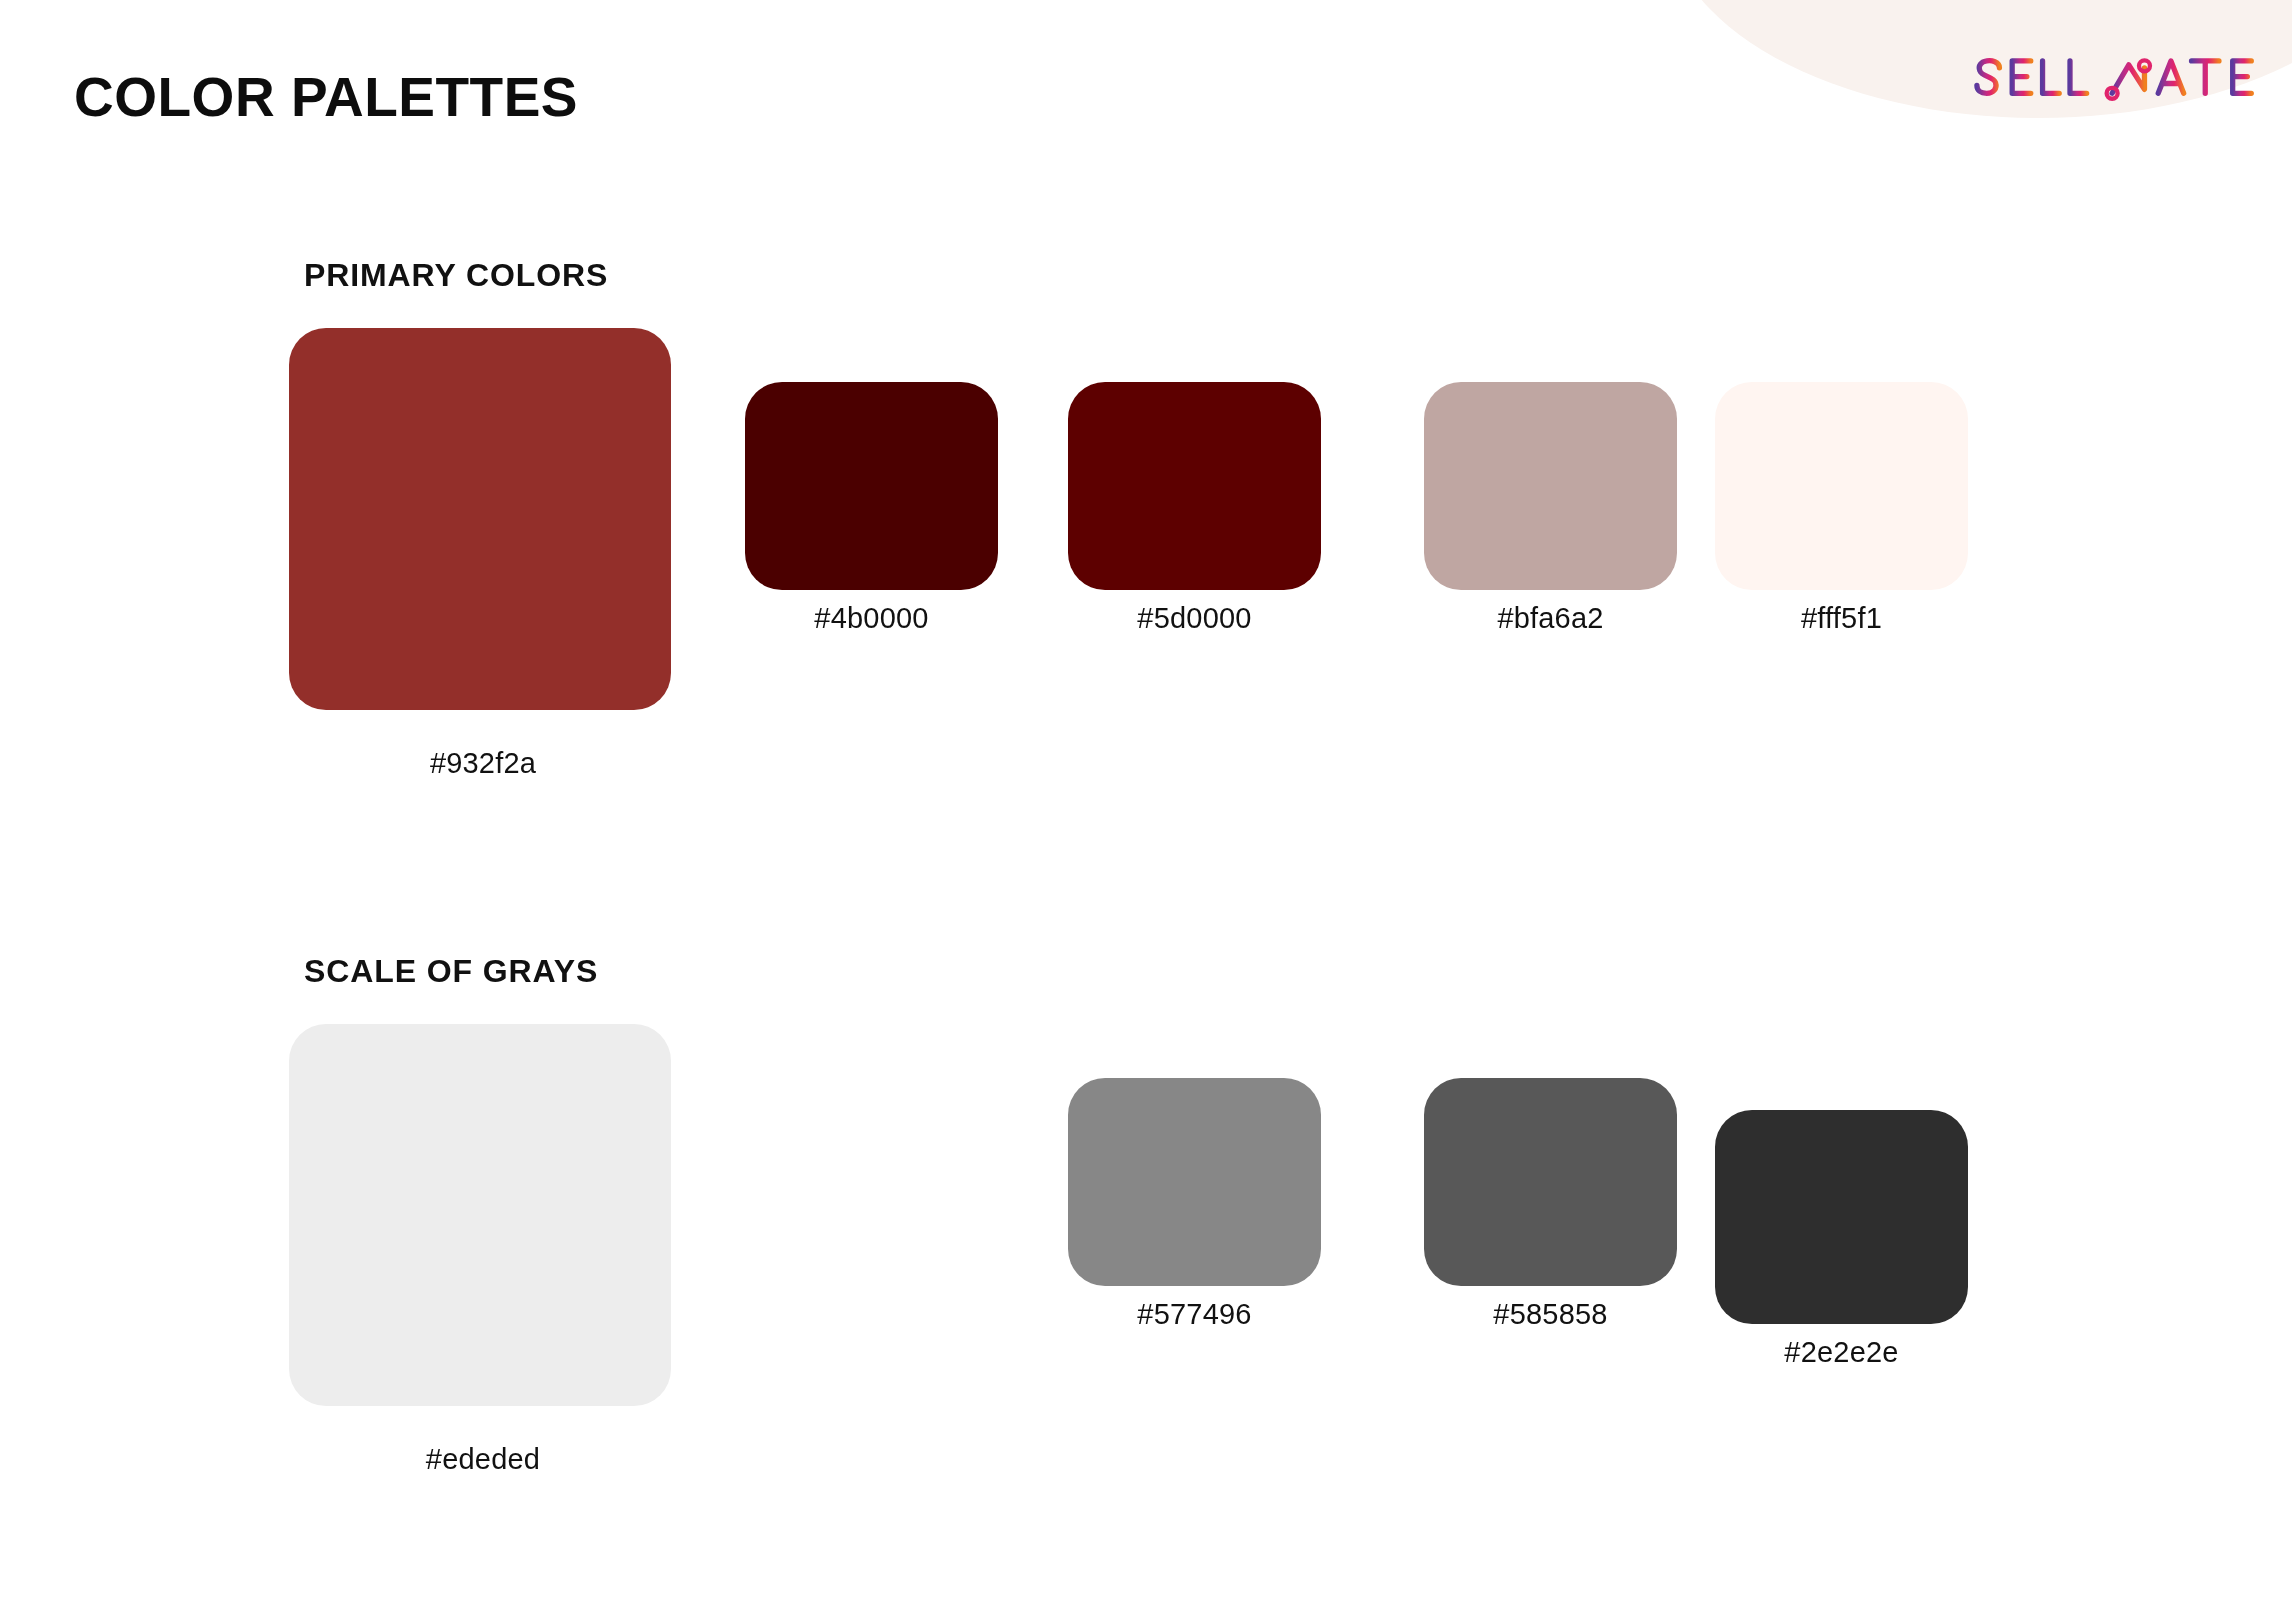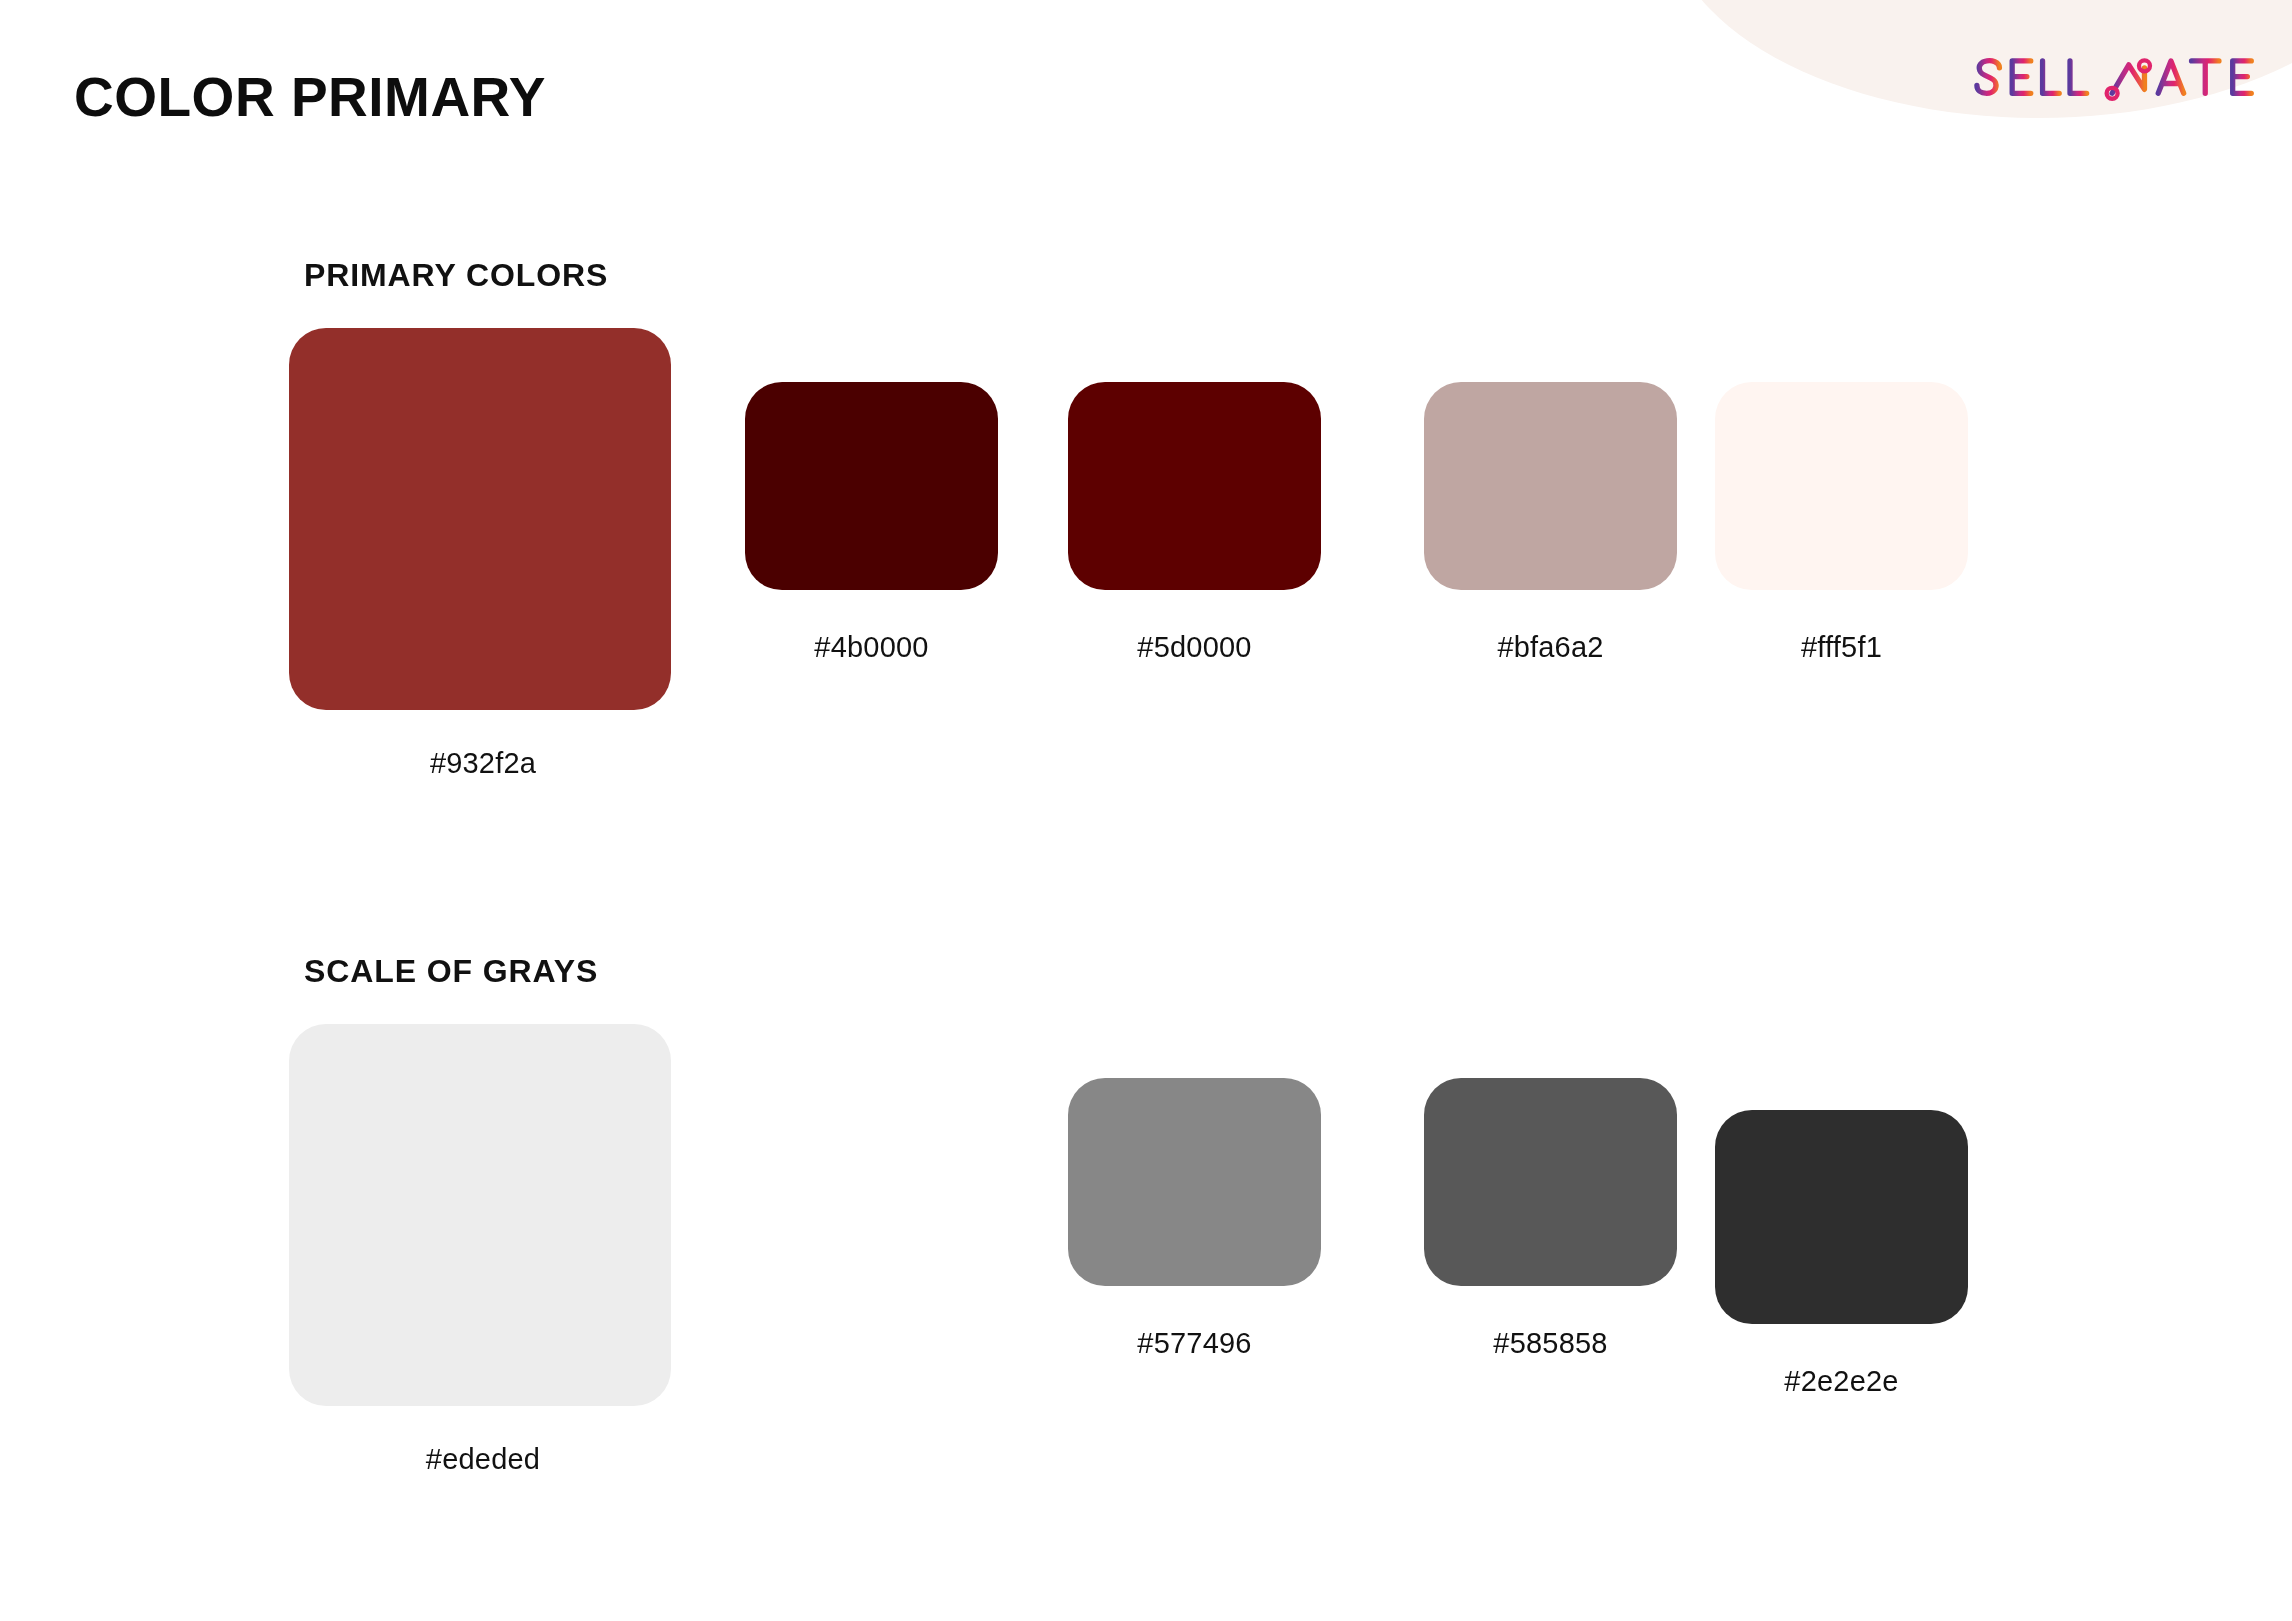--- a/index.html
+++ b/index.html
@@ -102,37 +102,37 @@
   }
 
   
   .swatch-item.is-hero { left: 289px; top: 71px; width: 388px; }
   .swatch-item.is-hero .swatch-chip { width: 382px; height: 382px; }
   .swatch-item.is-hero .swatch-label { margin-top: 37px; }
 
   
   .swatch-item.is-small { top: 125px; width: 253px; }
   .swatch-item.is-small .swatch-chip { width: 253px; height: 208px; margin: 0 auto; }
-  .swatch-item.is-small .swatch-label { margin-top: 41px; }
+  .swatch-item.is-small .swatch-label { margin-top: 12px; }
 
   .swatch-item.pos-1 { left: 745px; }
   .swatch-item.pos-2 { left: 1068px; }
   .swatch-item.pos-3 { left: 1392px; padding-left: 32px; }
   .swatch-item.pos-4 { left: 1715px; }
 
   
   .swatch-item.is-lowered { top: 157px; }
   .swatch-item.is-lowered .swatch-chip { height: 214px; }
 </style>
 </head>
 <body style="background: rgb(255, 255, 255);">
 
 <div class="deco-arc" style="background: rgb(249, 242, 238);"></div>
 
-<div class="page-title">COLOR PRIMARY</div>
+<div class="page-title">COLOR PALETTES</div>
 
 <div class="logo">
   <svg width="294" height="65" viewBox="0 0 300 66">
     <defs>
       <linearGradient id="brandGrad" x1="0" y1="0" x2="1" y2="0">
         <stop offset="0%" stop-color="#5b3a9e"></stop>
         <stop offset="42%" stop-color="#c42a84"></stop>
         <stop offset="62%" stop-color="#e0246c"></stop>
         <stop offset="80%" stop-color="#ea4b4b"></stop>
         <stop offset="100%" stop-color="#f08020"></stop>

